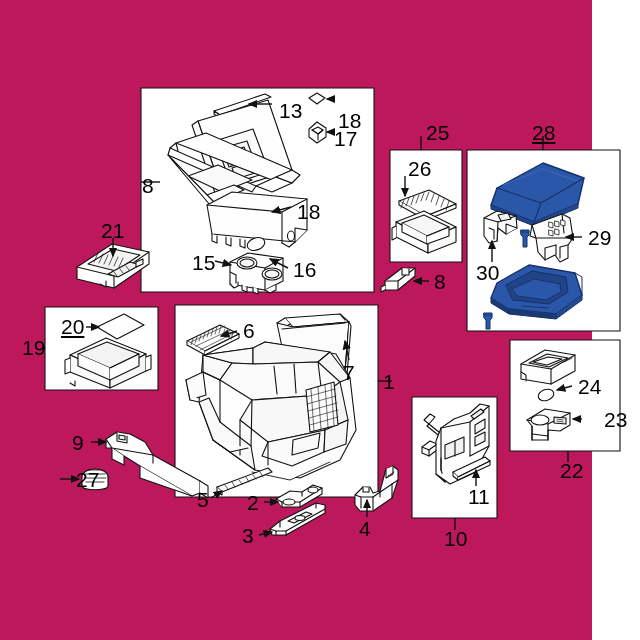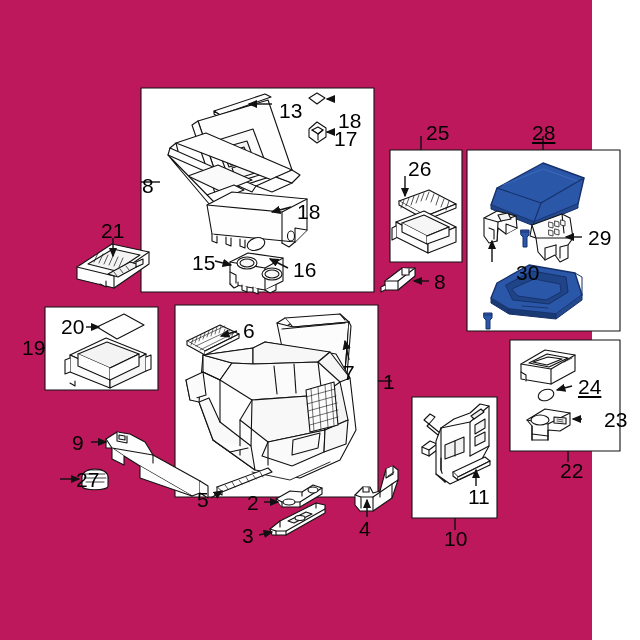--- a/index.html
+++ b/index.html
@@ -528,32 +528,32 @@
 <div class="callout" style="left:334px;top:128px;">17</div>
 <div class="callout" style="left:142px;top:175px;">8</div>
 <div class="callout" style="left:297px;top:201px;">18</div>
 <div class="callout" style="left:293px;top:259px;">16</div>
 <div class="callout" style="left:192px;top:252px;">15</div>
 <div class="callout" style="left:426px;top:122px;">25</div>
 <div class="callout" style="left:408px;top:158px;">26</div>
 <div class="callout" style="left:434px;top:271px;">8</div>
 <div class="callout" style="left:532px;top:122px;text-decoration:underline;">28</div>
 <div class="callout" style="left:588px;top:227px;">29</div>
-<div class="callout" style="left:476px;top:262px;margin-left:40px;">30</div>
+<div class="callout" style="left:476px;top:262px;">30</div>
 <div class="callout" style="left:101px;top:220px;">21</div>
 <div class="callout" style="left:22px;top:337px;">19</div>
-<div class="callout" style="left:61px;top:316px;">20</div>
+<div class="callout" style="left:61px;top:316px;text-decoration:underline;">20</div>
 <div class="callout" style="left:243px;top:320px;">6</div>
 <div class="callout" style="left:343px;top:362px;">7</div>
 <div class="callout" style="left:383px;top:371px;">1</div>
 <div class="callout" style="left:72px;top:432px;">9</div>
 <div class="callout" style="left:33px;top:469px;margin-left:43px;">27</div>
 <div class="callout" style="left:197px;top:489px;">5</div>
 <div class="callout" style="left:247px;top:492px;">2</div>
 <div class="callout" style="left:242px;top:525px;">3</div>
 <div class="callout" style="left:359px;top:518px;">4</div>
 <div class="callout" style="left:444px;top:528px;">10</div>
 <div class="callout" style="left:468px;top:486px;text-align:right;">11</div>
-<div class="callout" style="left:578px;top:376px;text-decoration:underline;">24</div>
+<div class="callout" style="left:578px;top:376px;">24</div>
 <div class="callout" style="left:604px;top:409px;">23</div>
 <div class="callout" style="left:560px;top:460px;">22</div>
 
 </div>
 
 </body></html>

